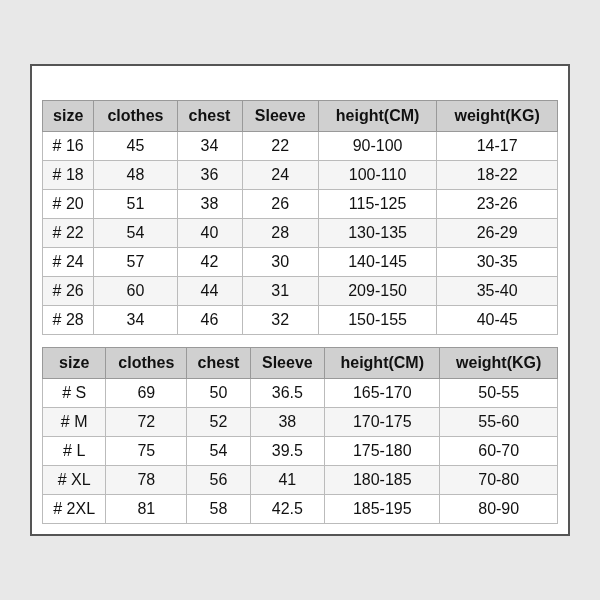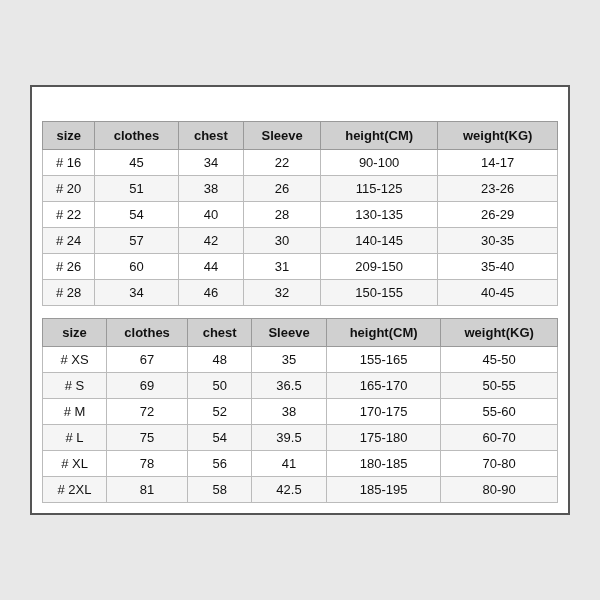--- a/index.html
+++ b/index.html
@@ -29,21 +29,21 @@
       text-align: center;
       font-size: 22px;
       font-weight: bold;
       padding: 10px 0 14px 0;
       color: #111;
     }
 
     table {
       width: 100%;
       border-collapse: collapse;
-      font-size: 13px;
+      font-size: 16px;
       color: #111;
     }
 
     thead tr {
       background: #d0d0d0;
     }
 
     thead th {
       border: 1px solid #999;
       padding: 6px 4px;
@@ -91,20 +91,28 @@
 
     <tr>
           <td># 16</td>
           <td>45</td>
           <td>34</td>
           <td>22</td>
           <td>90-100</td>
           <td>14-17</td>
         </tr>
         <tr>
+          <td># 18</td>
+          <td>48</td>
+          <td>36</td>
+          <td>24</td>
+          <td>100-110</td>
+          <td>18-22</td>
+        </tr>
+        <tr>
           <td># 20</td>
           <td>51</td>
           <td>38</td>
           <td>26</td>
           <td>115-125</td>
           <td>23-26</td>
         </tr>
         <tr>
           <td># 22</td>
           <td>54</td>
@@ -149,28 +157,20 @@
       <th>size</th>
           <th>clothes</th>
           <th>chest</th>
           <th>Sleeve</th>
           <th>height(CM)</th>
           <th>weight(KG)</th>
         </tr>
     </thead>
     <tbody>
 
-    <tr>
-          <td># XS</td>
-          <td>67</td>
-          <td>48</td>
-          <td>35</td>
-          <td>155-165</td>
-          <td>45-50</td>
-        </tr>
         <tr>
           <td># S</td>
           <td>69</td>
           <td>50</td>
           <td>36.5</td>
           <td>165-170</td>
           <td>50-55</td>
         </tr>
         <tr>
           <td># M</td>

